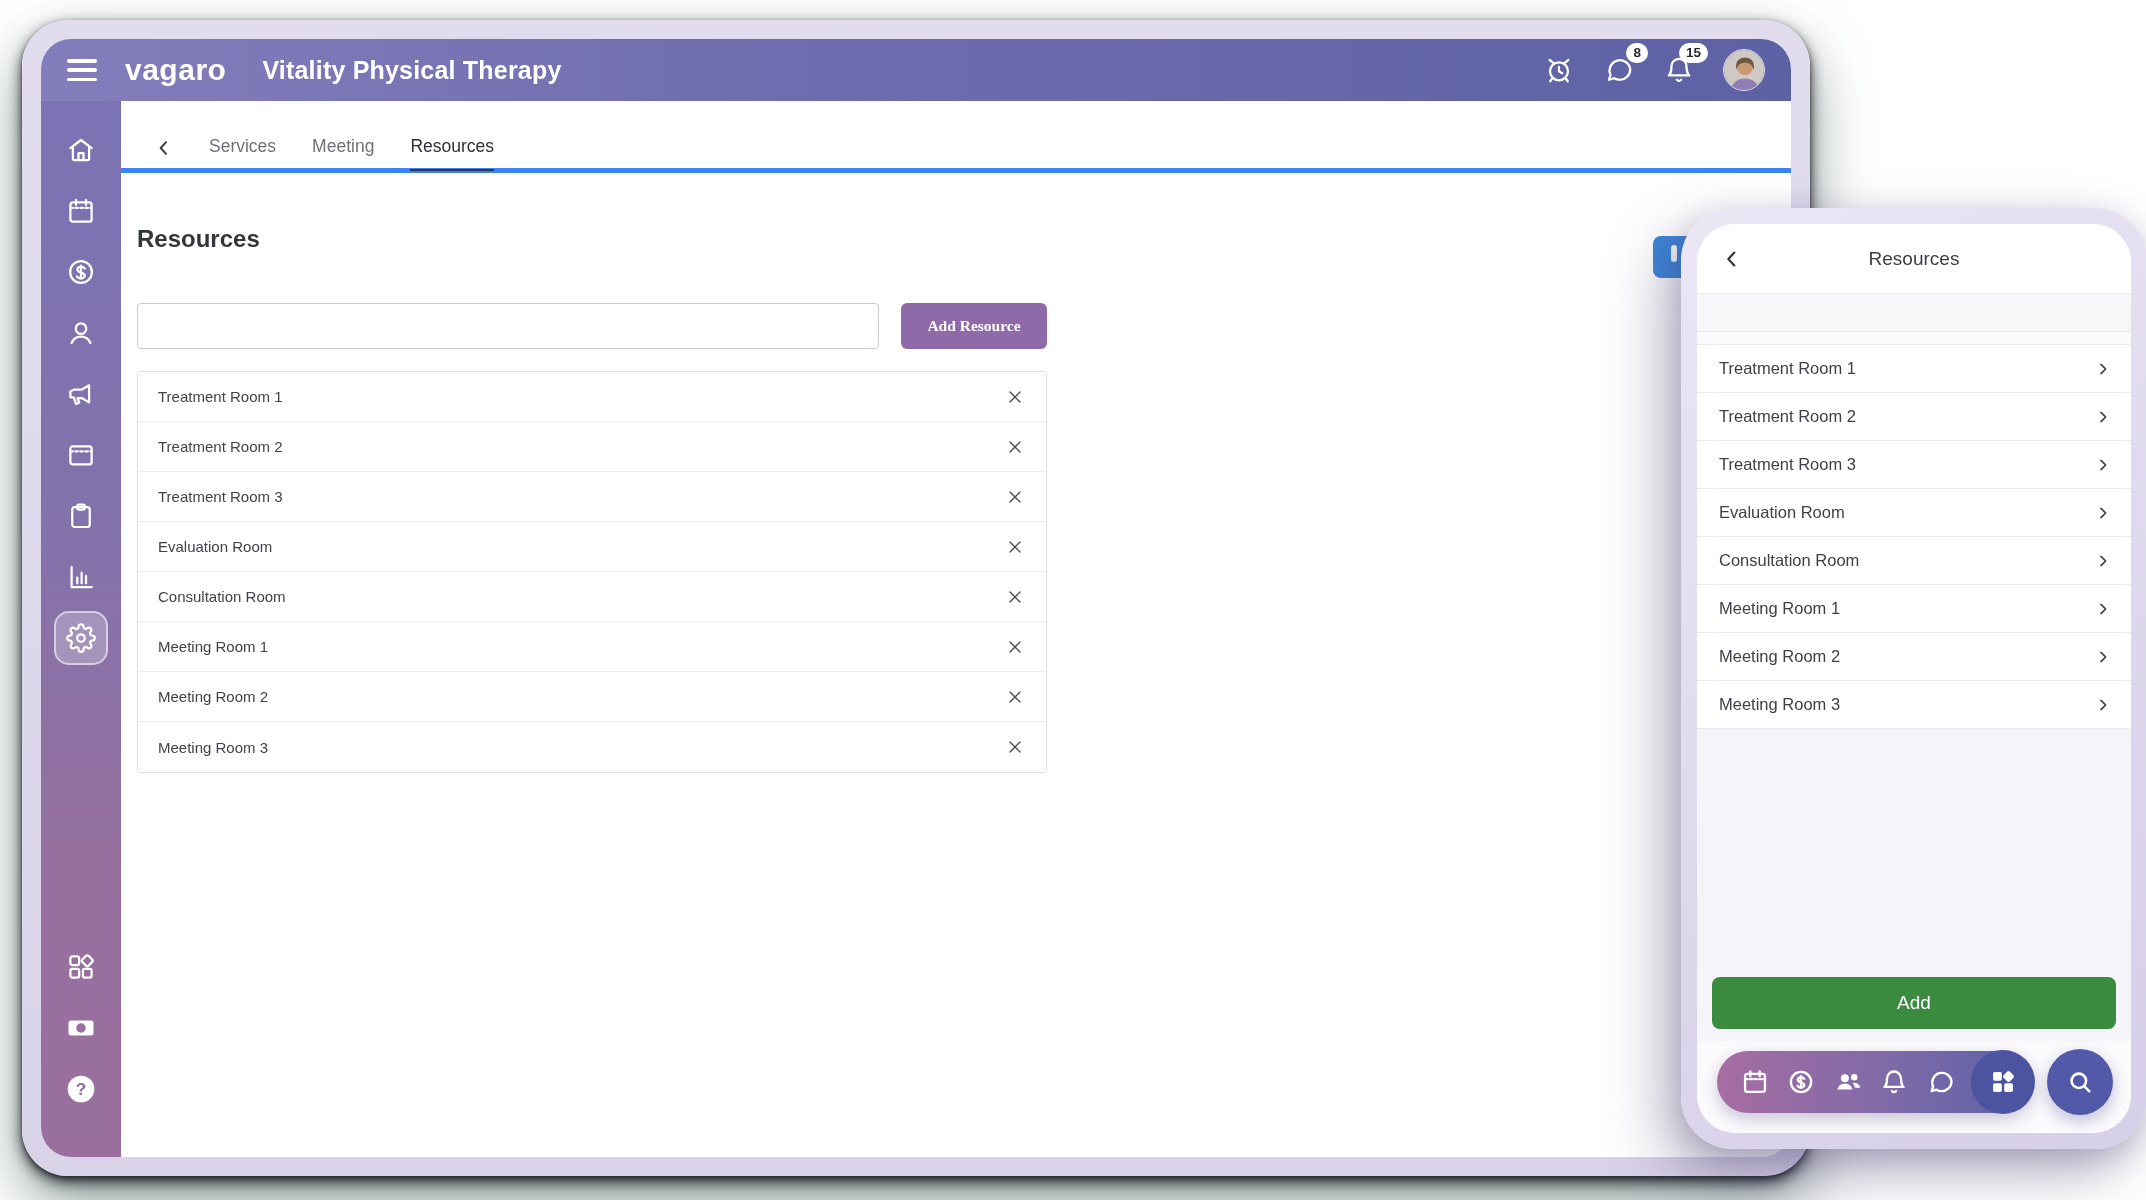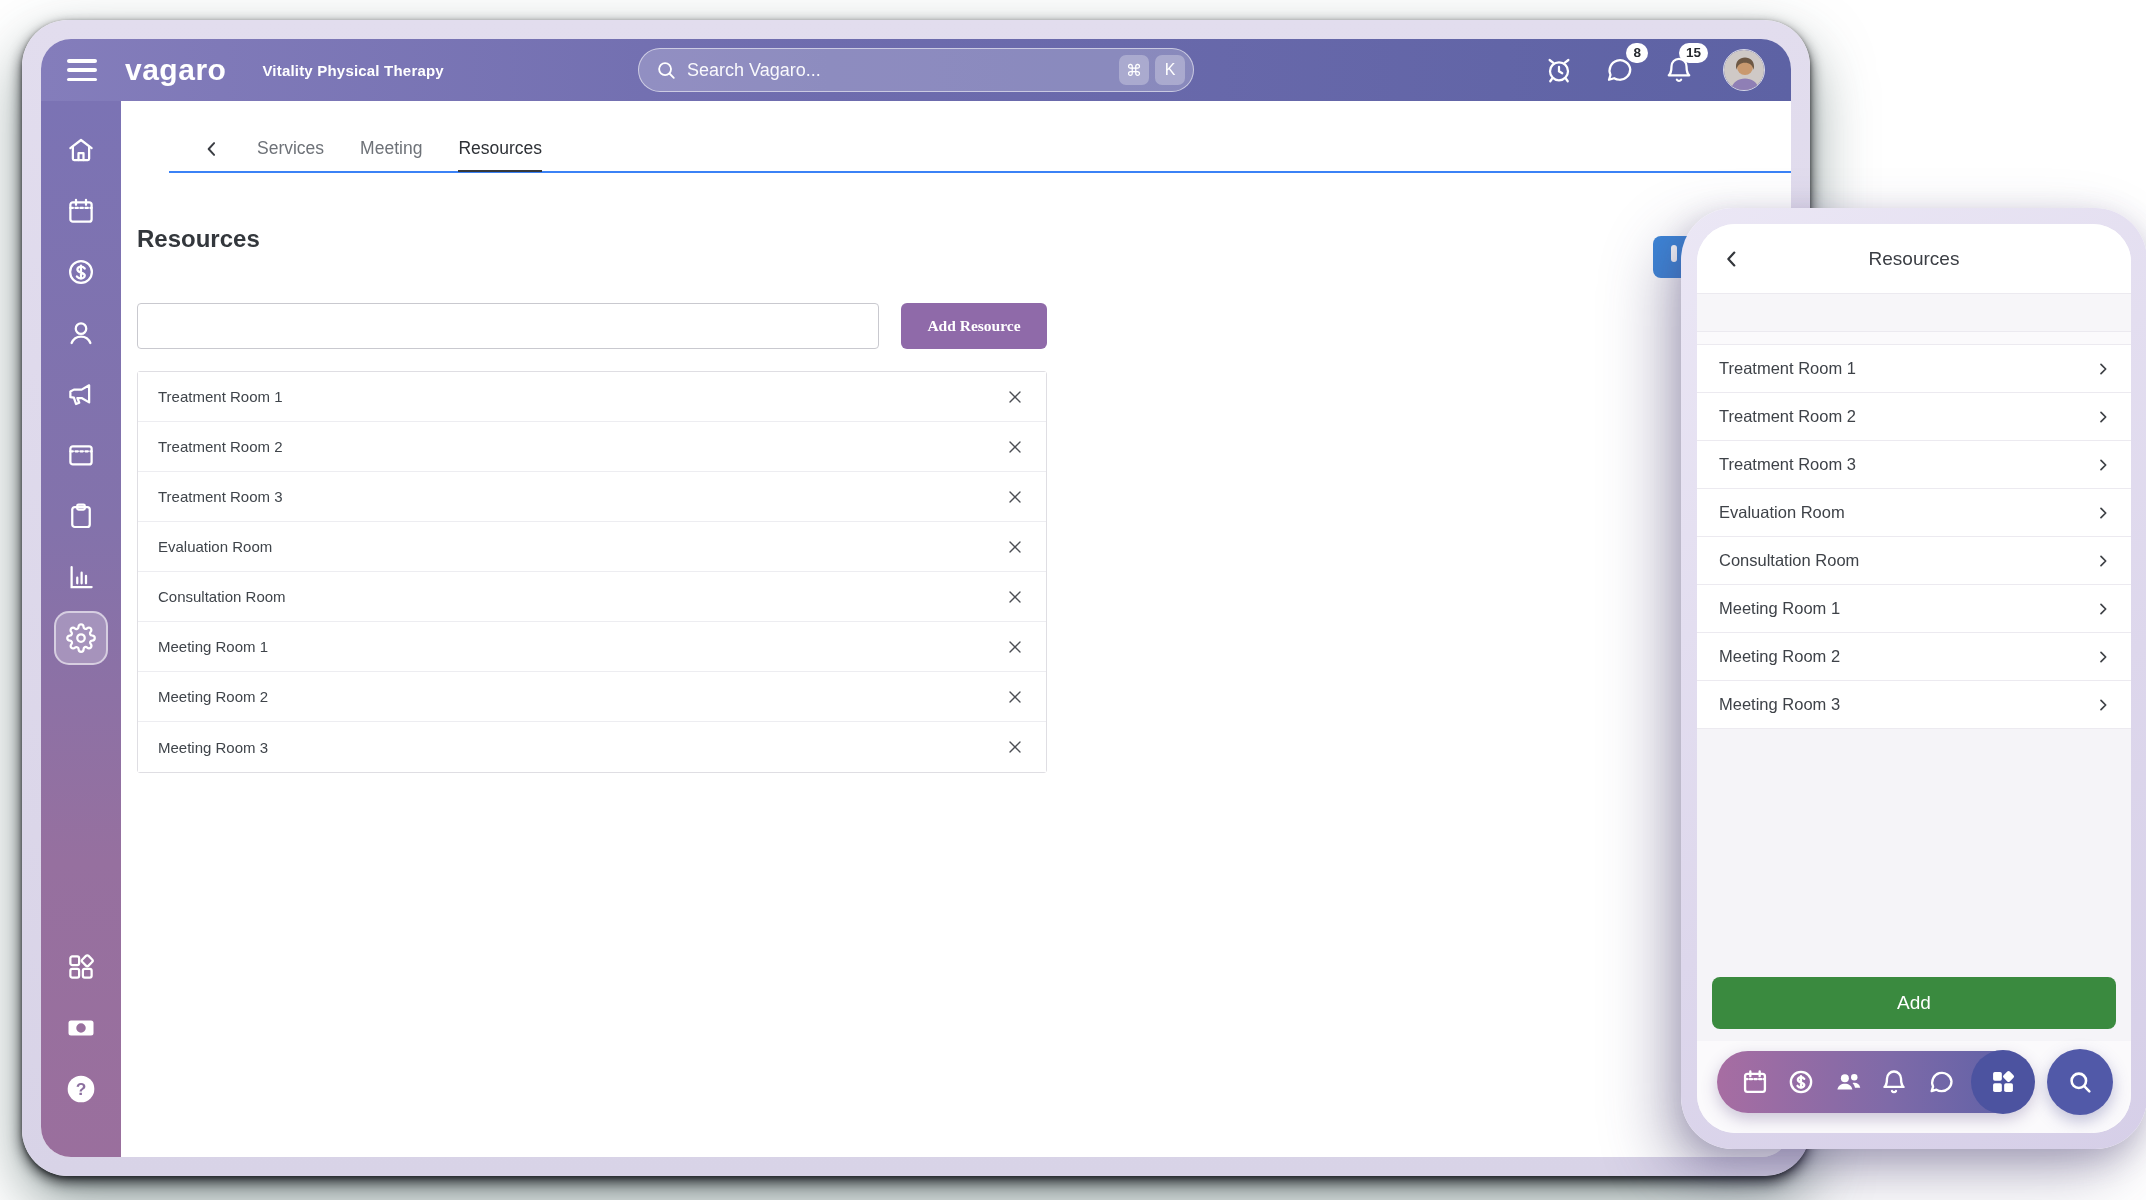--- a/index.html
+++ b/index.html
@@ -26,21 +26,21 @@
   
   .app-header {
     height:62px; flex:none; position:relative;
     display:flex; align-items:center; padding:0 26px;
     background:linear-gradient(90deg,#847dbb 0%, #6e6cae 45%, #5d62a4 100%);
     color:#fff;
   }
   .hamburger { width:30px; height:22px; display:flex; flex-direction:column; justify-content:space-between; cursor:pointer; }
   .hamburger span { display:block; height:3.5px; border-radius:2px; background:#fff; }
   .logo { font-size:30px; font-weight:800; letter-spacing:.5px; margin-left:28px; }
-  .business-name { font-size:15px; font-weight:700; margin-left:36px; letter-spacing:.2px; }
+  .business-name { font-size:25px; font-weight:700; margin-left:36px; letter-spacing:.2px; }
 
   .search-pill {
     position:absolute; left:50%; top:50%; transform:translate(-50%,-50%);
     width:556px; height:44px; border-radius:22px;
     background:rgba(255,255,255,.22); border:1.5px solid rgba(255,255,255,.55);
     display:flex; align-items:center; padding:0 8px 0 16px;
   }
   .search-pill svg { flex:none; }
   .search-input {
     flex:1; border:none; outline:none; background:transparent;
@@ -71,21 +71,21 @@
   .side-icon { width:34px; height:34px; display:flex; align-items:center; justify-content:center; margin-bottom:27px; cursor:pointer; }
   .side-icon.selected {
     width:54px; height:54px; border-radius:15px; margin:-10px 0 17px;
     background:rgba(255,255,255,.24); border:2px solid rgba(255,255,255,.55);
   }
   .side-spacer { flex:1; }
 
   .content { flex:1; min-width:0; background:#fff; border-top-left-radius:26px; display:flex; flex-direction:column; }
 
   
-  .tabbar { margin-top:26px; height:46px; display:flex; align-items:center; padding-left:30px; border-bottom:2px solid #3b82f6; gap:36px;margin-left:48px; }
+  .tabbar { margin-top:26px; height:46px; display:flex; align-items:center; padding-left:30px; border-bottom:5px solid #3b82f6; gap:36px; }
   .tab-back { width:26px; height:26px; display:flex; align-items:center; justify-content:center; cursor:pointer; margin-right:-4px; }
   .tab { height:46px; display:flex; align-items:center; font-size:17.5px; color:#6e7278; cursor:pointer; border-bottom:2.5px solid transparent; }
   .tab.active { color:#2e3136; border-bottom-color:#35383d; font-weight:500; }
 
   
   .main-section { padding:52px 0 0 16px; }
   .page-title { font-size:24px; font-weight:600; color:#33373c; }
   .page-desc { margin-top:15px; width:735px; font-size:15.5px; line-height:24px; color:#6e737a; }
 
   .add-row { margin-top:50px; display:flex; gap:22px; }
@@ -171,29 +171,20 @@
 
     <div class="app-header">
       <div class="hamburger">
           <span></span>
           <span></span>
           <span></span>
         </div>
       <div class="logo">vagaro</div>
       <div class="business-name">Vitality Physical Therapy</div>
 
-      <div class="search-pill">
-        <svg width="22" height="22" viewBox="0 0 24 24" fill="none" stroke="#fff" stroke-width="2" stroke-linecap="round">
-            <circle cx="11" cy="11" r="6.5"></circle>
-            <line x1="15.8" y1="15.8" x2="20.5" y2="20.5"></line>
-          </svg>
-        <input class="search-input" placeholder="Search Vagaro..." style="">
-        <div class="keycap">⌘</div>
-        <div class="keycap">K</div>
-      </div>
 
       <div class="header-right">
         <div class="h-icon">
           <svg width="30" height="30" viewBox="0 0 24 24" fill="none" stroke="#fff" stroke-width="1.8" stroke-linecap="round">
               <circle cx="12" cy="13" r="7.2"></circle>
               <path d="M12 9.5V13l2.6 1.6"></path>
               <path d="M4.5 4 7.5 6.3M19.5 4l-3 2.3"></path>
               <path d="M6.3 19.2 5 21M17.7 19.2 19 21"></path>
             </svg>
         </div>

